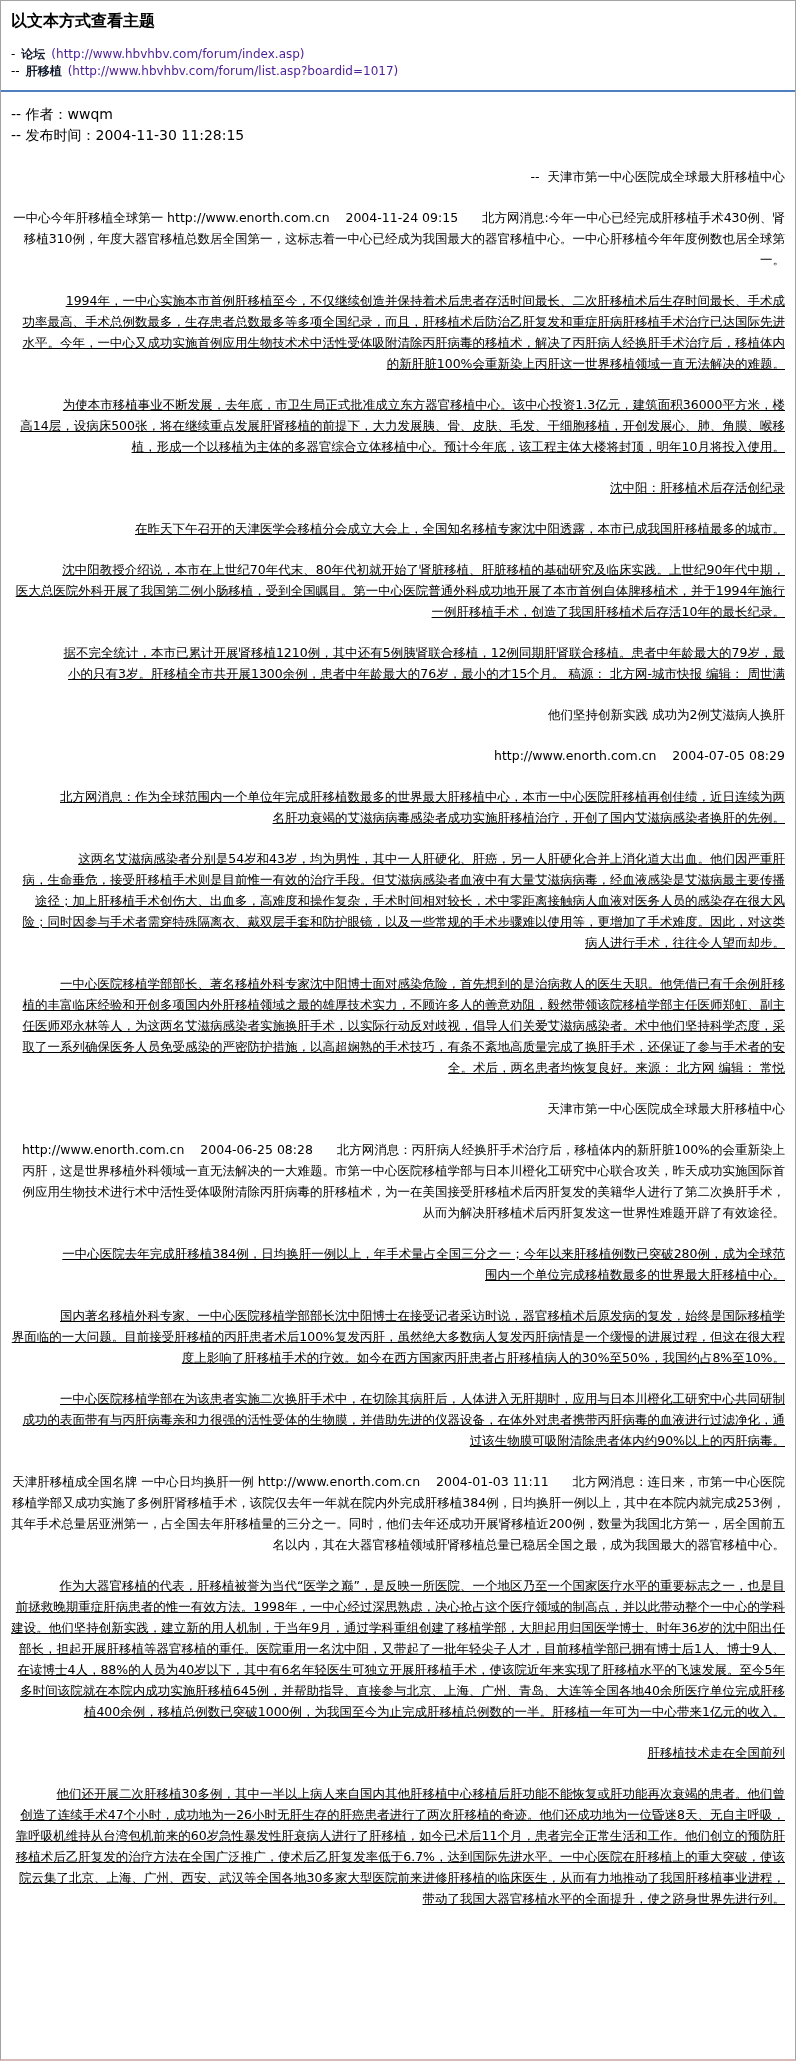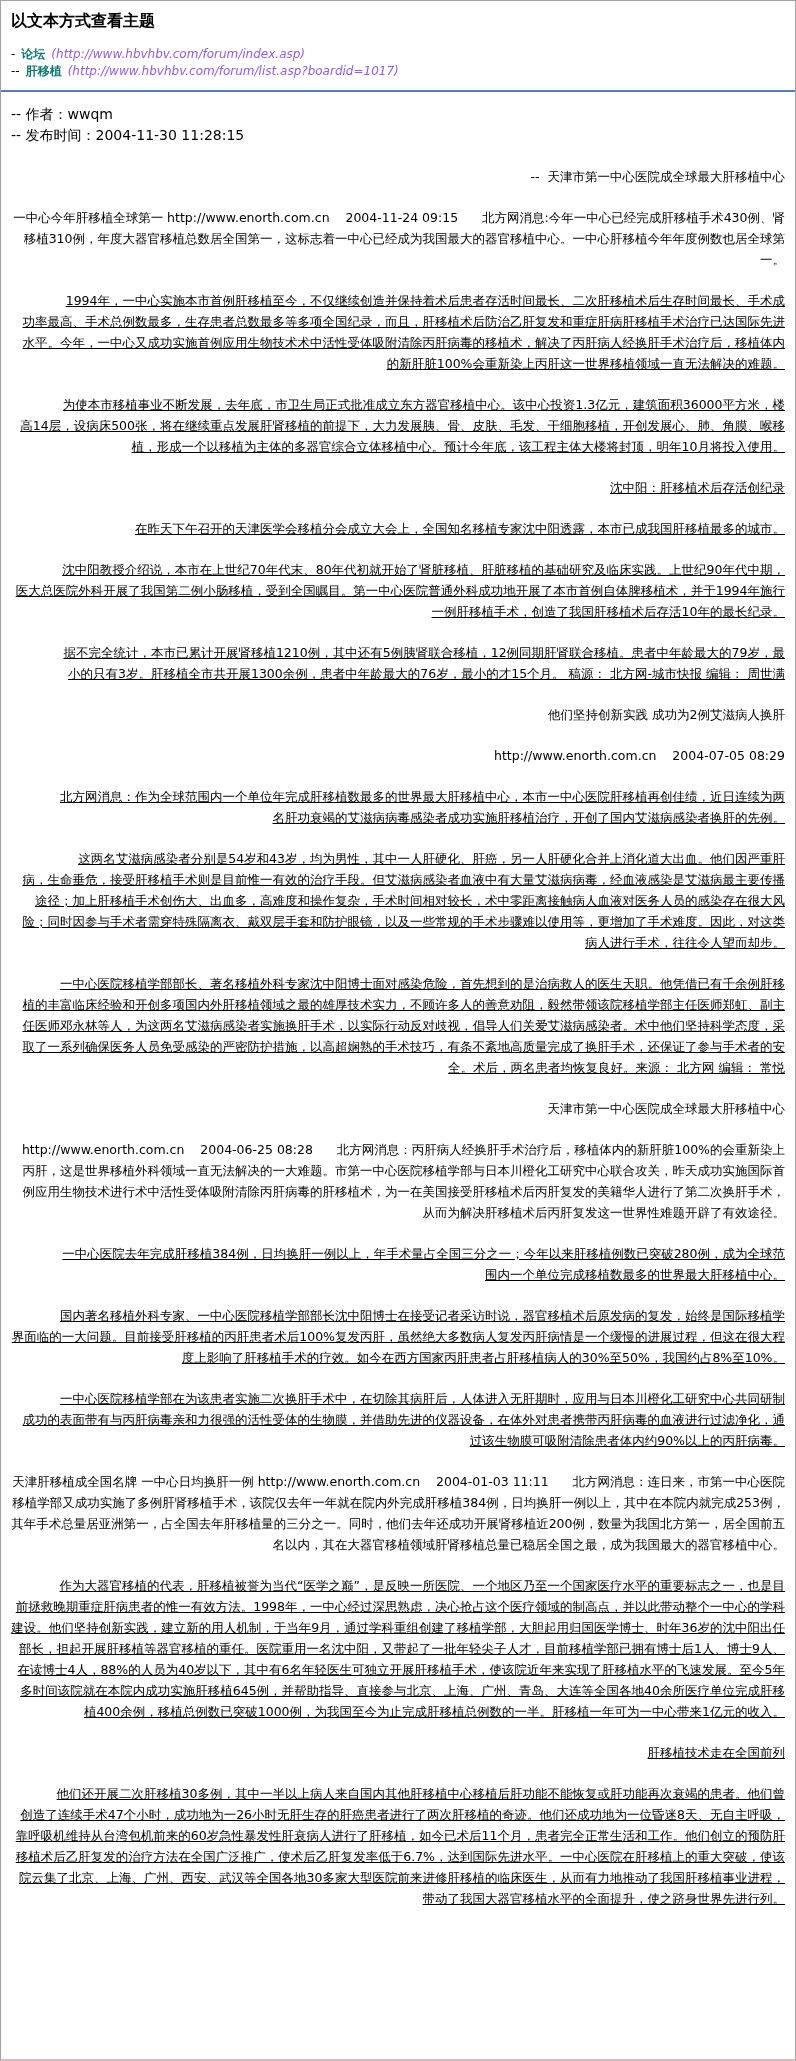--- a/index.html
+++ b/index.html
@@ -6,22 +6,22 @@
   body{font-family:"DejaVu Sans","Liberation Sans",sans-serif;color:#000;}
   .page{
     box-sizing:border-box;width:796px;min-height:2061px;margin:0 auto;
     border:1px solid #a3a3a3;border-bottom:2px solid #d9b8b8;
     padding:6px 8px 0 8px;background:#fff;
   }
   .page-title{font-size:16px;font-weight:bold;padding:4px 2px 14px 2px;}
   .crumbs{padding:0 2px;}
   .crumb{font-size:12px;line-height:17px;white-space:nowrap;overflow:hidden;}
   .crumb .dash{margin-right:6px;}
-  .crumb-label{font-weight:bold;margin-right:6px;color:#0f766e;text-decoration:none;cursor:pointer;}
-  .crumb-url{font-weight:normal;color:#8b5cf6;font-style:italic;}
+  .crumb-label{font-weight:bold;margin-right:6px;color:#0f172a;text-decoration:none;cursor:pointer;}
+  .crumb-url{font-weight:normal;color:#4c1d95;}
   hr.divider{border:0;border-top:2px solid #4f7fc1;margin:10px -8px 12px -8px;}
   .meta{font-size:14px;line-height:21px;padding:0 2px;}
   .post-body{margin-top:20px;padding:0 2px;}
   .para{
     font-size:12.5px;line-height:21px;margin:0 0 20px 0;
     white-space:pre-wrap;overflow-wrap:anywhere;text-align:right;
   }
   .para.ind{text-indent:44px;text-decoration:underline;}
 </style>
 </head>

